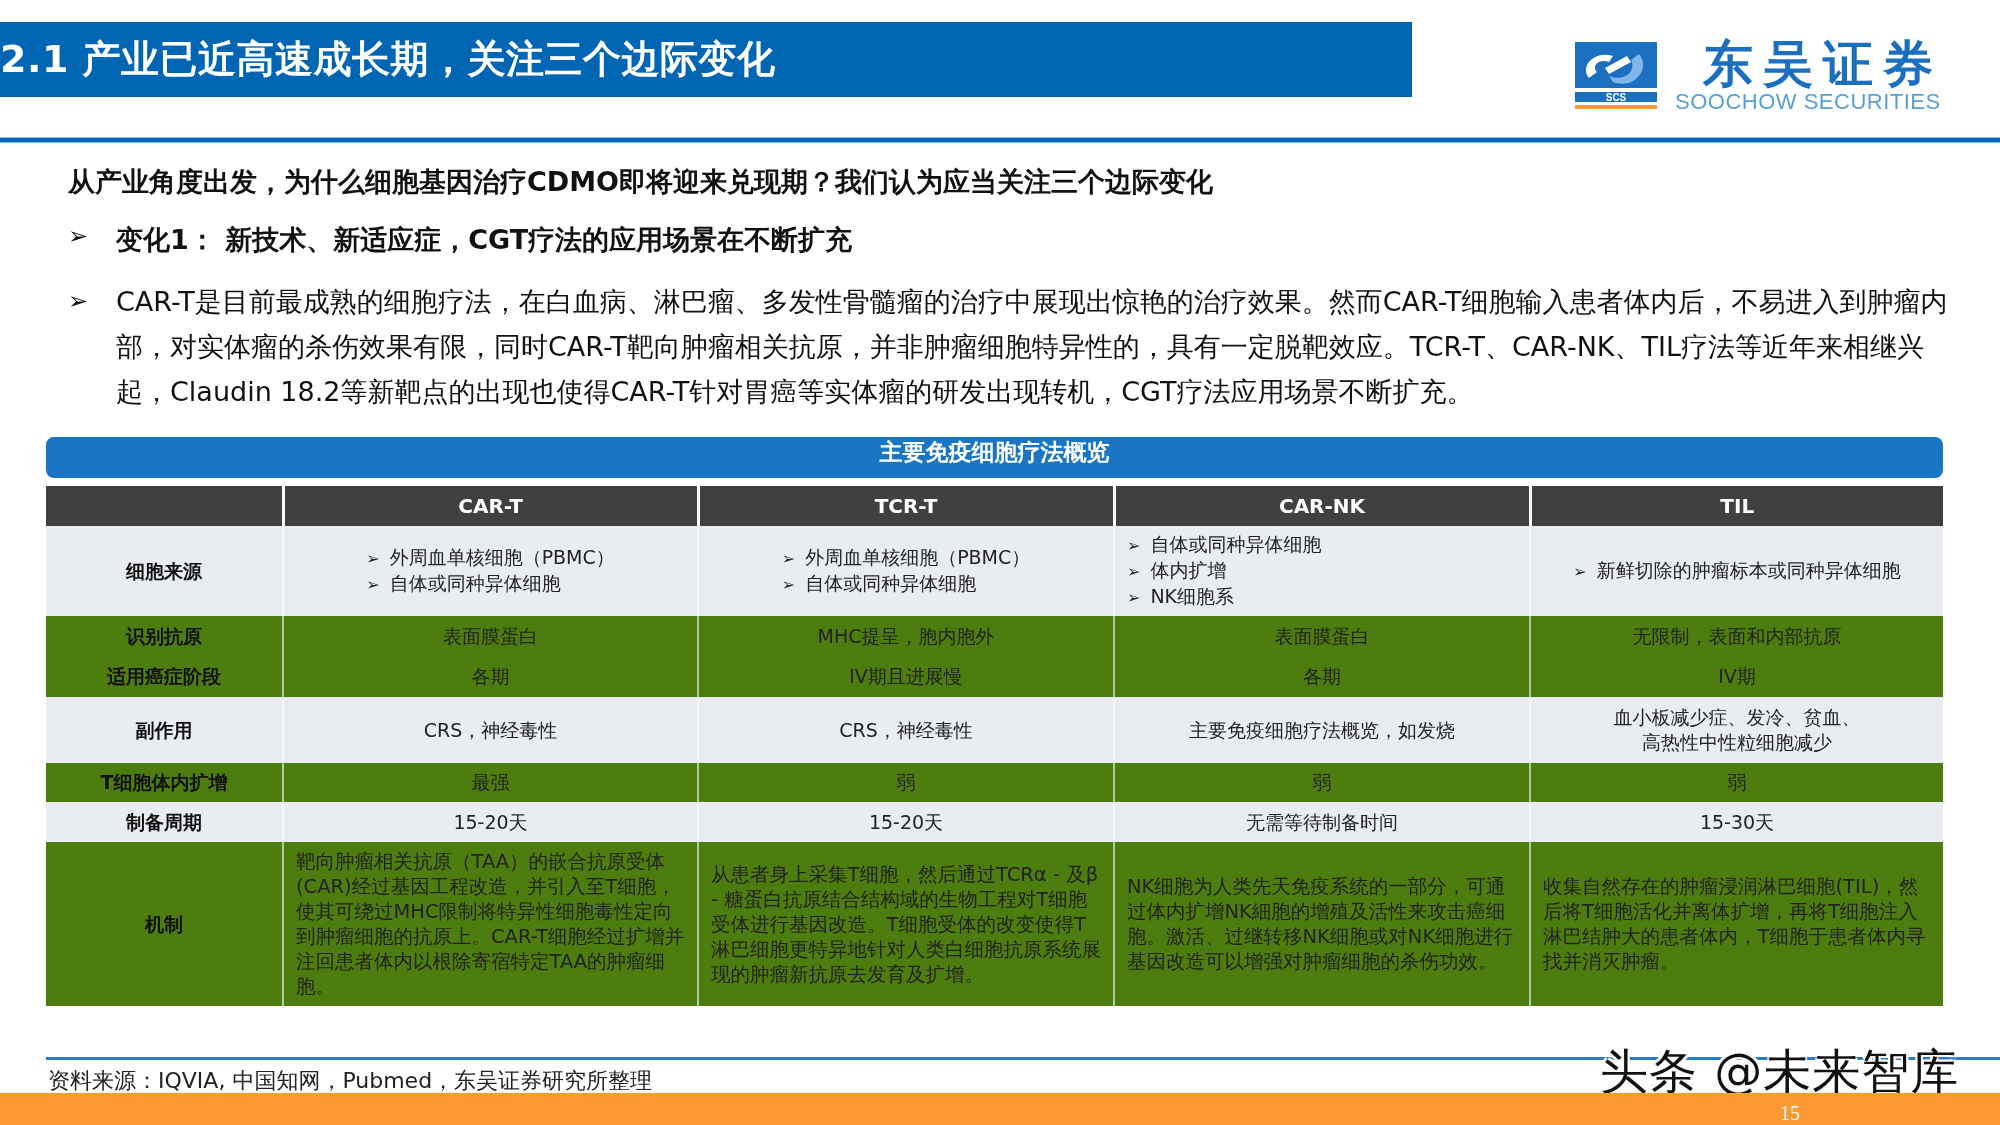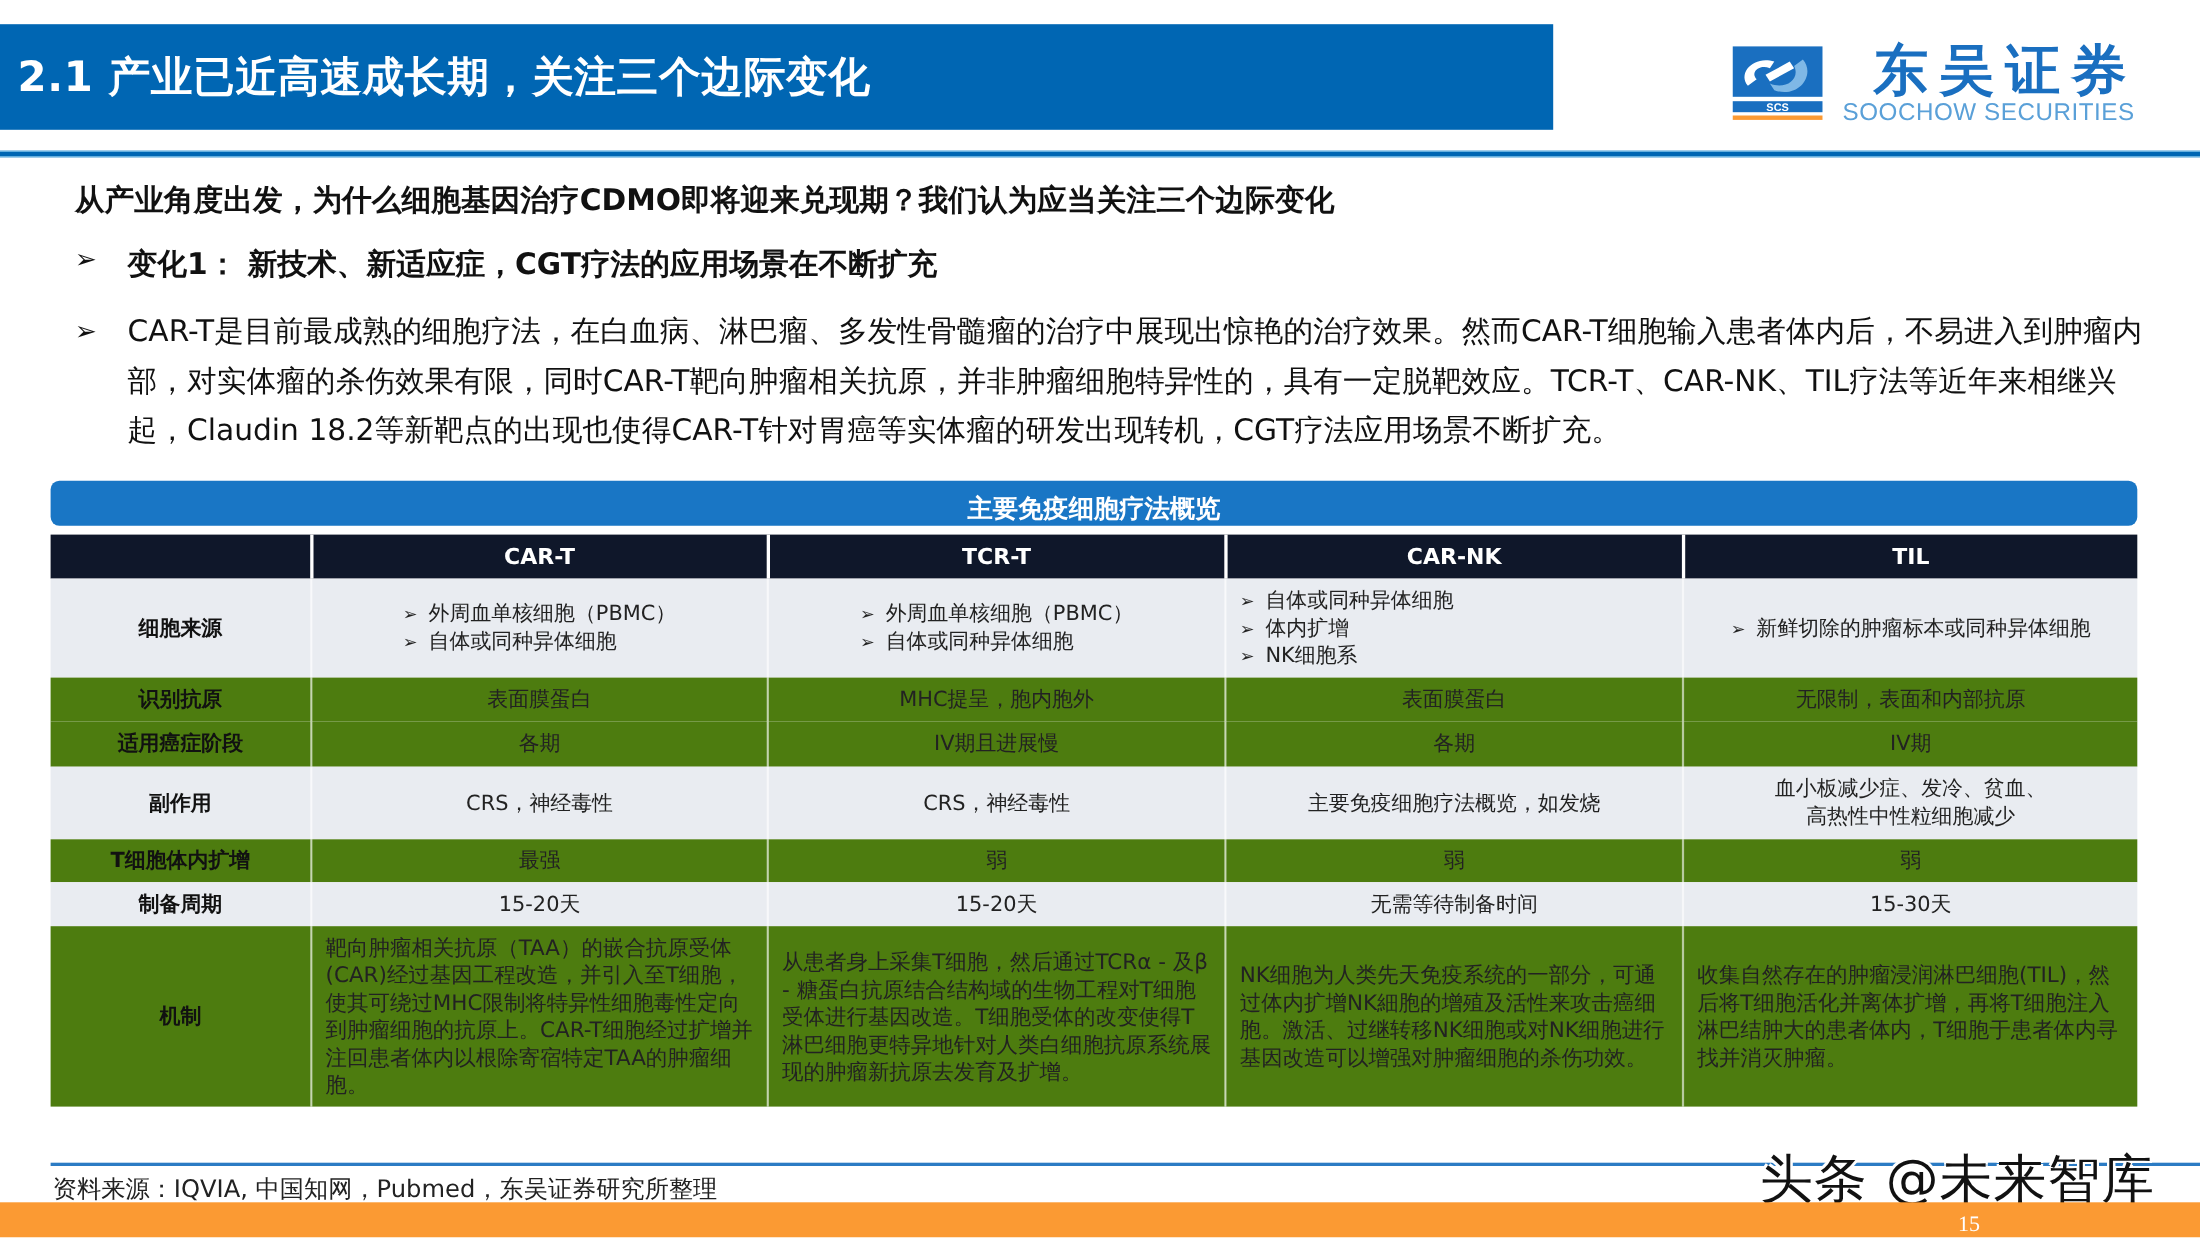--- a/index.html
+++ b/index.html
@@ -1,48 +1,48 @@
 <!DOCTYPE html>
 <html><head>
 <meta charset="utf-8">
 <style>
   * { box-sizing: border-box; margin: 0; padding: 0; }
   html, body { width: 2000px; height: 1125px; overflow: hidden; background: #ffffff; }
   body { position: relative; font-family: "DejaVu Sans", "Liberation Sans", sans-serif; color: #1a1a1a; }
 
   .title-bar {
-    position: absolute; left: 0; top: 22px; width: 1412px; height: 96px;
+    position: absolute; left: 0; top: 22px; width: 1412px; height: 75px;
     background: #0066B3; color: #fff; display: flex; align-items: center;
-    padding-left: 16px; font-size: 38px; font-weight: bold; letter-spacing: 0.5px;
+    font-size: 38px; font-weight: bold; letter-spacing: 0.5px;
   }
   .logo { position: absolute; left: 1575px; top: 38px; width: 395px; height: 76px; }
   .logo-mark { position: absolute; left: 0; top: 4px; width: 82px; height: 68px; }
   .logo-cn { position: absolute; left: 100px; top: 0; font-size: 50px; font-weight: bold; color: #1A6FC0; letter-spacing: 10px; line-height: 52px; margin-left: 28px; }
   .logo-en { position: absolute; left: 100px; top: 52px; font-size: 22px; color: #5AA0D8; letter-spacing: 0.5px; line-height: 24px; font-family: "Liberation Sans", sans-serif; }
   .header-rule { position: absolute; left: 0; top: 137px; width: 2000px; height: 6px; background: #0066B3; border-top: 1px solid #7FC3EA; border-bottom: 1px solid #7FC3EA; }
 
   .subtitle { position: absolute; left: 68px; top: 164px; font-size: 27px; font-weight: bold; color: #111; }
   .bullet-line { position: absolute; left: 68px; font-size: 27px; color: #111; display: flex; }
   .bullet-line .arrow { width: 48px; flex: none; font-size: 24px; }
   .b1 { top: 222px; font-weight: bold; }
   .para { position: absolute; left: 68px; top: 279px; width: 1880px; font-size: 27px; line-height: 45px; color: #111; }
   .para .arrow { position: absolute; left: 0; top: 0; font-size: 24px; }
   .para .text { padding-left: 48px; }
 
   .table-title {
     position: absolute; left: 46px; top: 437px; width: 1897px; height: 41px;
     background: #1976C5; border-radius: 8px; color: #fff; font-weight: bold; font-size: 23px;
-    display: flex; align-items: flex-end; justify-content: center;
+    display: flex; align-items: flex-start; justify-content: center;
   }
   table.overview {
     position: absolute; left: 46px; top: 486px; width: 1897px; border-collapse: collapse;
     table-layout: fixed; font-size: 19px; color: #222;
   }
   table.overview th {
-    background: #0f172a; color: #fff; height: 40px; font-size: 20px; font-weight: bold;
+    background: #404040; color: #fff; height: 40px; font-size: 20px; font-weight: bold;
     border-left: 3px solid #ffffff; text-align: center;
   }
   table.overview th:first-child { border-left: none; }
   table.overview td { text-align: center; vertical-align: middle; padding: 0 12px; line-height: 25px; }
   table.overview tr.odd td { background: #E9ECF1; }
   table.overview tr.even td { background: #4d7c0f; }
   table.overview td.rowhead { font-weight: bold; color: #111; }
   table.overview td + td { border-left: 2px solid rgba(255,255,255,0.6); }
   .list { text-align: left; display: inline-block; }
   .list div { white-space: nowrap; }

